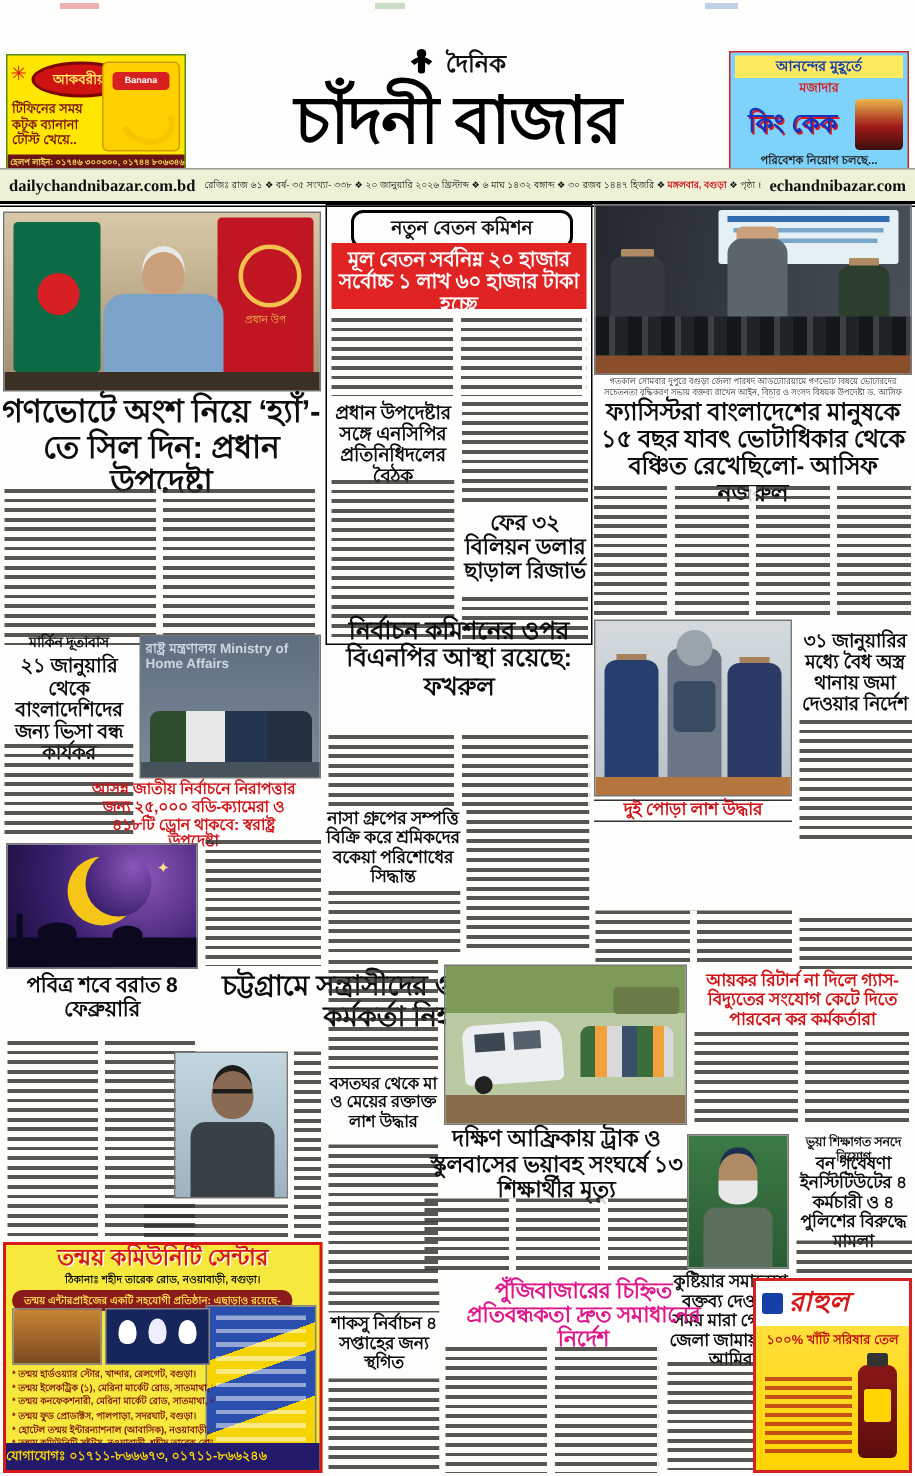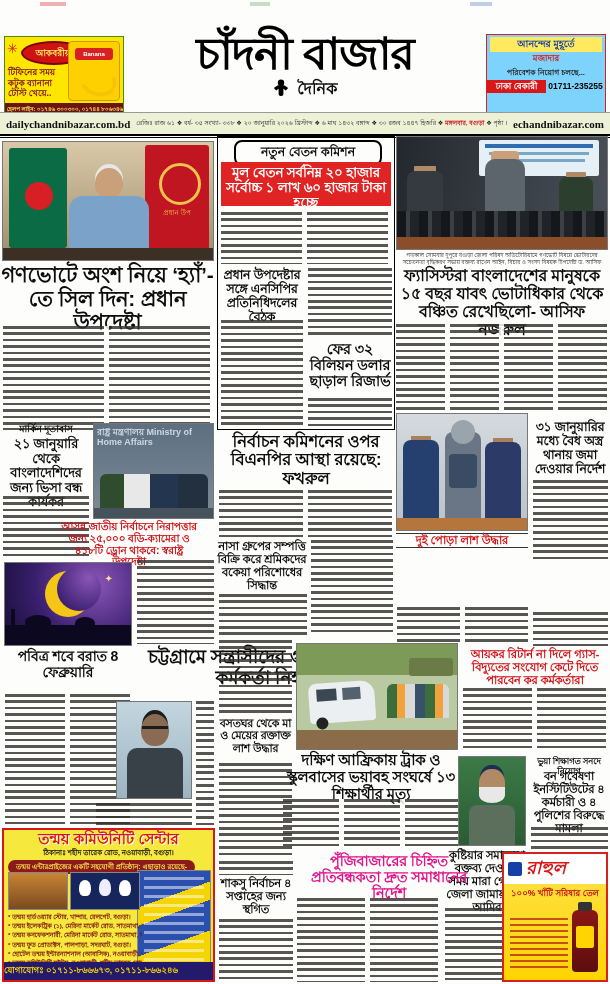--- a/index.html
+++ b/index.html
@@ -32,36 +32,40 @@
     <div class="abs" style="left:16px;top:4px;width:62px;height:20px;background:#cf1313;border:2px solid #7c0606;border-radius:50%;color:#ffe95e;font-size:9px;font-weight:900;text-align:center;line-height:20px;">আকবরীয়া</div>
     <div class="abs" style="right:3px;top:4px;width:50px;height:58px;background:#ffd000;border:1px solid #cf9a00;border-radius:4px;">
       <div class="abs" style="left:6px;top:6px;width:38px;height:12px;background:#d82020;color:#fff;font-size:6px;font-weight:bold;text-align:center;line-height:12px;border-radius:3px;">Banana</div>
       <div class="abs" style="left:10px;top:24px;width:30px;height:22px;border:4px solid #f7c400;border-top-color:transparent;border-left-color:transparent;border-radius:50%;transform:rotate(20deg);"></div>
     </div>
     <div class="abs" style="left:3px;top:30px;width:62px;font-size:8.6px;line-height:1.25;font-weight:900;color:#7a1212;">টিফিনের সময় কটূক ব্যানানা টোস্ট খেয়ে..</div>
     <div class="abs" style="left:0;bottom:0;width:120px;height:12px;background:#6b1414;color:#ffe95e;font-size:5.6px;font-weight:bold;text-align:center;line-height:12px;">হেলপ লাইন: ০১৭৪৬ ৩০০৩০০, ০১৭৪৪ ৮০৬৩৪৬</div>
   </div>
 
   <div class="abs" style="left:150px;top:30px;width:310px;text-align:center;">
-    <div style="font-size:44px;font-weight:900;letter-spacing:-1px;line-height:1.0;margin-top:2px;color:#000;">চাঁদনী বাজার</div>
     <div style="font-size:16px;font-weight:900;">
       <span style="display:inline-block;vertical-align:middle;margin-right:4px;">
         <svg width="16" height="18" viewBox="0 0 20 22">
             <circle cx="10" cy="4.5" r="4" fill="#000"></circle>
             <path d="M1 11 Q10 3 19 11 L16 14 Q10 8.5 4 14 Z" fill="#000"></path>
             <rect x="7" y="9" width="6" height="12" rx="2.5" fill="#000"></rect>
           </svg>
       </span>
       <span>দৈনিক</span>
     </div>
+    <div style="font-size:44px;font-weight:900;letter-spacing:-1px;line-height:1.0;margin-top:2px;color:#000;">চাঁদনী বাজার</div>
   </div>
 
   <div class="abs adbox" style="left:486px;top:34px;width:120px;height:82px;background:#7dd3fc;border:1.5px solid #d82020;">
     <div style="margin:2px 3px 0;background:#ffe95e;color:#1540a8;font-size:9.5px;font-weight:900;text-align:center;">আনন্দের মুহূর্তে</div>
     <div style="color:#d81818;font-size:8.5px;font-weight:900;text-align:center;">মজাদার</div>
+    <div style="display:flex;align-items:center;">
+      <div style="flex:1;color:#1034c0;font-size:17px;font-weight:900;text-align:center;text-shadow:1px 1px 0 #d81818;">কিং কেক</div>
+      <div style="width:32px;height:34px;margin-right:3px;background:linear-gradient(#e8b84d,#a01818 55%,#3a0e0e);border-radius:3px;"></div>
+    </div>
     <div style="color:#222;font-size:7.6px;font-weight:bold;text-align:center;">পরিবেশক নিয়োগ চলছে...</div>
     <div style="display:flex;margin-top:1px;">
       <div style="flex:1;background:#d81818;color:#fff;font-size:8.5px;font-weight:900;text-align:center;line-height:13px;">ঢাকা বেকারী</div>
       <div style="flex:1;color:#000;font-size:8.5px;font-weight:900;text-align:center;line-height:13px;">01711-235255</div>
     </div>
   </div>
 
   <div class="abs" style="left:0;top:112px;width:610px;height:21px;background:#edf2d6;border-top:1px solid #999;display:flex;align-items:center;">
     <div style="font-family:'Liberation Serif',serif;font-weight:bold;font-size:11px;padding:0 6px;white-space:nowrap;">dailychandnibazar.com.bd</div>
     <div style="flex:1;text-align:center;font-size:6.2px;white-space:nowrap;overflow:hidden;">
@@ -145,21 +149,21 @@
     <div class="abs" style="left:25px;top:24px;width:26px;height:3px;background:#1c1c1c;"></div>
     <div class="abs" style="left:10px;top:46px;width:56px;height:52px;background:#384048;border-radius:10px 10px 0 0;"></div>
   </div>
   <div class="abs tx" style="left:196px;top:701px;width:18px;height:158px;--cw:18px;"></div>
   <div class="abs tx" style="left:96px;top:803px;width:96px;height:22px;--cw:96px;"></div>
 
   <div class="abs tx" style="left:219px;top:640px;width:73px;height:74px;--cw:73px;"></div>
   <div class="abs hl" style="left:218px;top:717px;width:75px;font-size:11px;">বসতঘর থেকে মা ও মেয়ের রক্তাক্ত লাশ উদ্ধার</div>
   <div class="abs tx" style="left:219px;top:763px;width:73px;height:96px;--cw:73px;"></div>
 
-  <div class="abs hl" style="left:217px;top:432px;width:178px;font-size:16.5px;">নির্বাচন কমিশনের ওপর বিএনপির আস্থা রয়েছে: ফখরুল</div>
+  <div class="abs hl" style="left:217px;top:412px;width:178px;font-size:16.5px;">নির্বাচন কমিশনের ওপর বিএনপির আস্থা রয়েছে: ফখরুল</div>
   <div class="abs tx" style="left:219px;top:490px;width:174px;height:48px;--cw:84px;"></div>
   <div class="abs hl" style="left:217px;top:540px;width:90px;font-size:11.5px;">নাসা গ্রুপের সম্পত্তি বিক্রি করে শ্রমিকদের বকেয়া পরিশোধের সিদ্ধান্ত</div>
   <div class="abs tx" style="left:219px;top:594px;width:88px;height:42px;--cw:88px;"></div>
   <div class="abs tx" style="left:311px;top:540px;width:82px;height:96px;--cw:82px;"></div>
 
   <div class="abs photo" style="left:396px;top:413px;width:132px;height:118px;background:linear-gradient(#d4dade,#b9c2c8);">
     <div class="abs" style="left:6px;top:26px;width:36px;height:84px;background:#25406e;border-radius:8px 8px 0 0;box-shadow:0 -12px 0 -8px #a9805e;"></div>
     <div class="abs" style="right:6px;top:28px;width:36px;height:82px;background:#2b3a66;border-radius:8px 8px 0 0;box-shadow:0 -12px 0 -8px #a9805e;"></div>
     <div class="abs" style="left:48px;top:18px;width:36px;height:92px;background:#6a7685;border-radius:8px 8px 0 0;">
       <div class="abs" style="left:6px;top:-12px;width:24px;height:24px;background:#9aa4ad;border-radius:50%;"></div>

